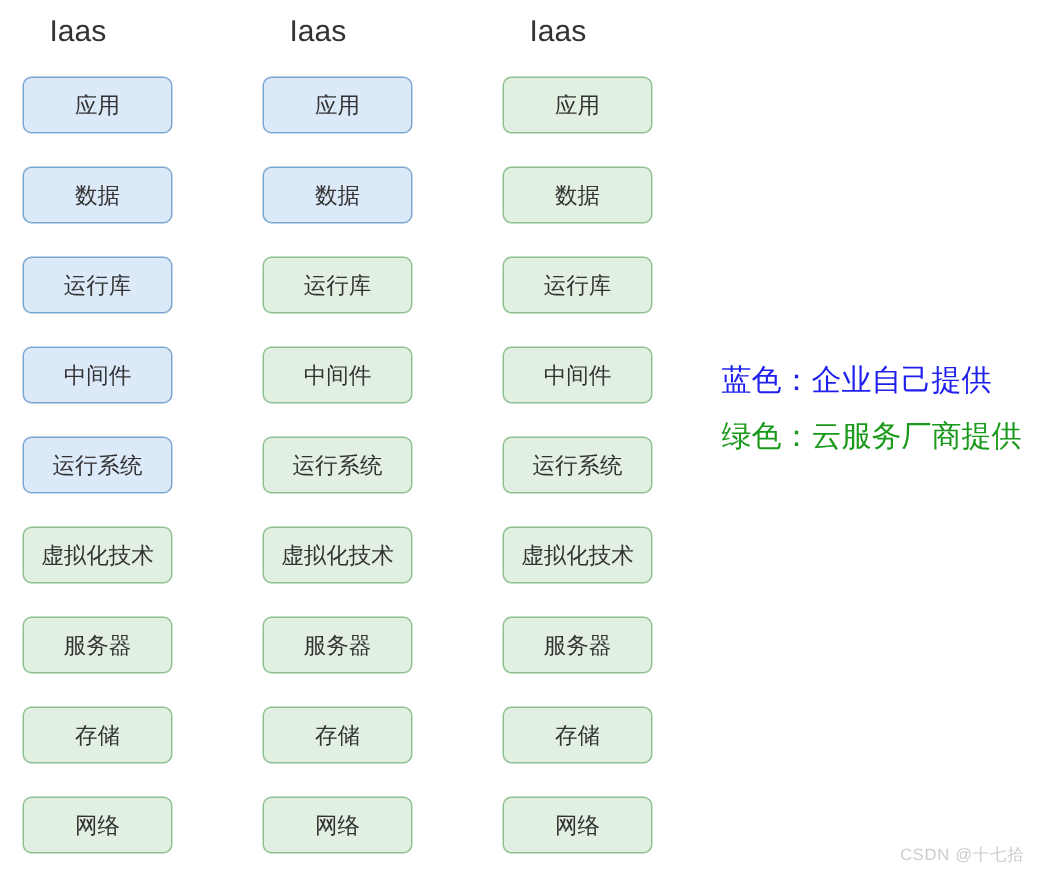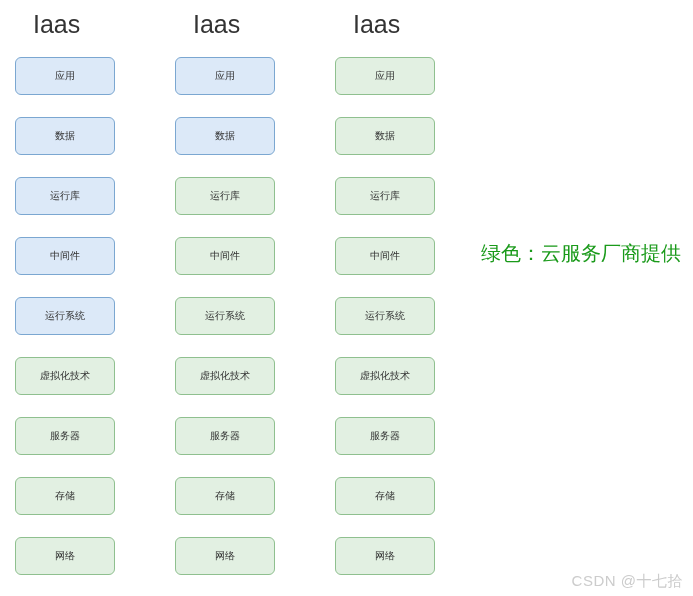--- a/index.html
+++ b/index.html
@@ -14,33 +14,33 @@
     .columns {
       display: flex;
       gap: 60px;
     }
     .column {
       display: flex;
       flex-direction: column;
       align-items: flex-start;
     }
     .col-title {
-      font-size: 25px;
+      font-size: 20px;
       color: #333;
       margin-bottom: 18px;
       padding-left: 18px;
     }
     .box {
       width: 100px;
       height: 38px;
       border-radius: 6px;
       display: flex;
       align-items: center;
       justify-content: center;
-      font-size: 10px;
+      font-size: 15px;
       color: #333;
       margin-bottom: 22px;
     }
     .box.blue {
       background: #dce9f8;
       border: 1px solid #7ba7d1;
     }
     .box.green {
       background: #e2f0e2;
       border: 1px solid #8fc08f;
@@ -50,23 +50,23 @@
       right: 12px;
       top: 240px;
       font-size: 20px;
     }
     .legend-row { margin-bottom: 10px; }
     .legend-blue { color: #2020ee; }
     .legend-green { color: #1a9a1a; text-align: center; }
     .watermark {
       position: absolute;
       right: 10px;
-      bottom: 5px;
+      bottom: 19px;
       color: #ccc;
-      font-size: 15px;
+      font-size: 11px;
       letter-spacing: 0.5px;
     }
   </style>
 </head>
 <body>
 
 <div class="columns">
 
   <div class="column">
     <div class="col-title">Iaas</div>
@@ -103,16 +103,17 @@
     <div class="box green">运行系统</div>
     <div class="box green">虚拟化技术</div>
     <div class="box green">服务器</div>
     <div class="box green">存储</div>
     <div class="box green">网络</div>
   </div>
 
 </div>
 
 <div class="legend">
+  <div class="legend-row legend-blue">蓝色：企业自己提供</div>
   <div class="legend-row legend-green">绿色：云服务厂商提供</div>
 </div>
 
 <div class="watermark">CSDN @十七拾</div>
 
 </body></html>

